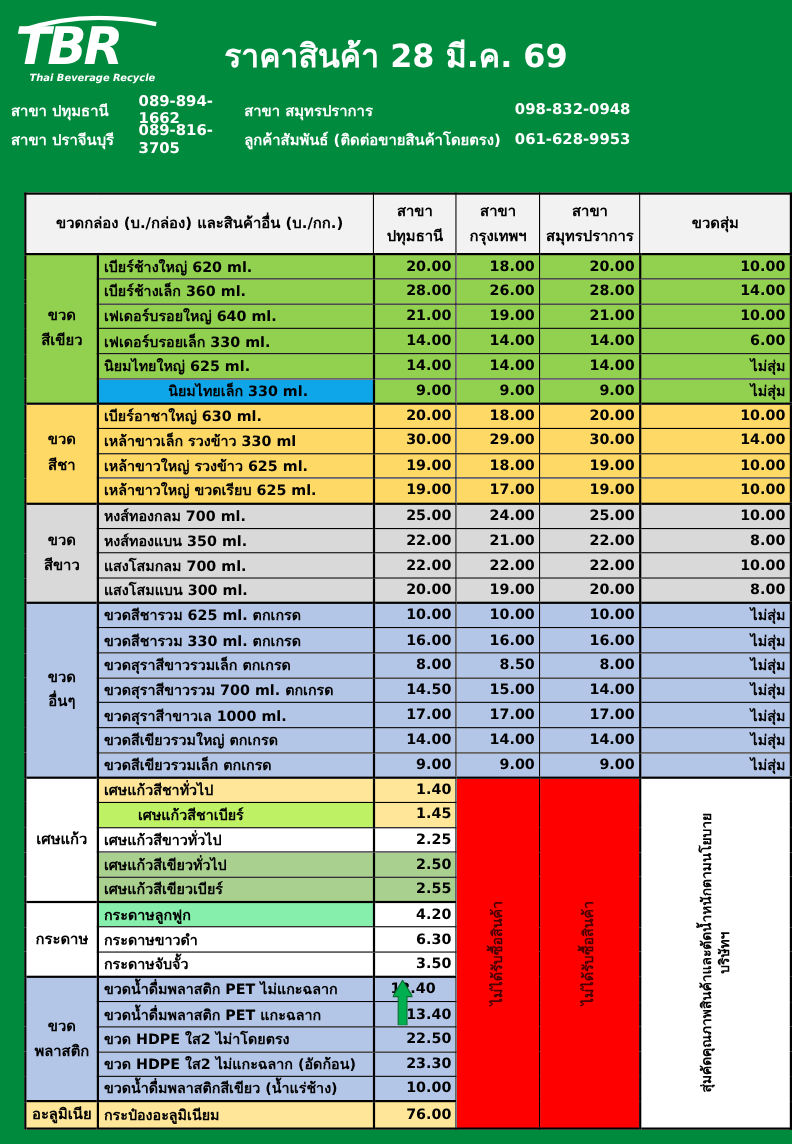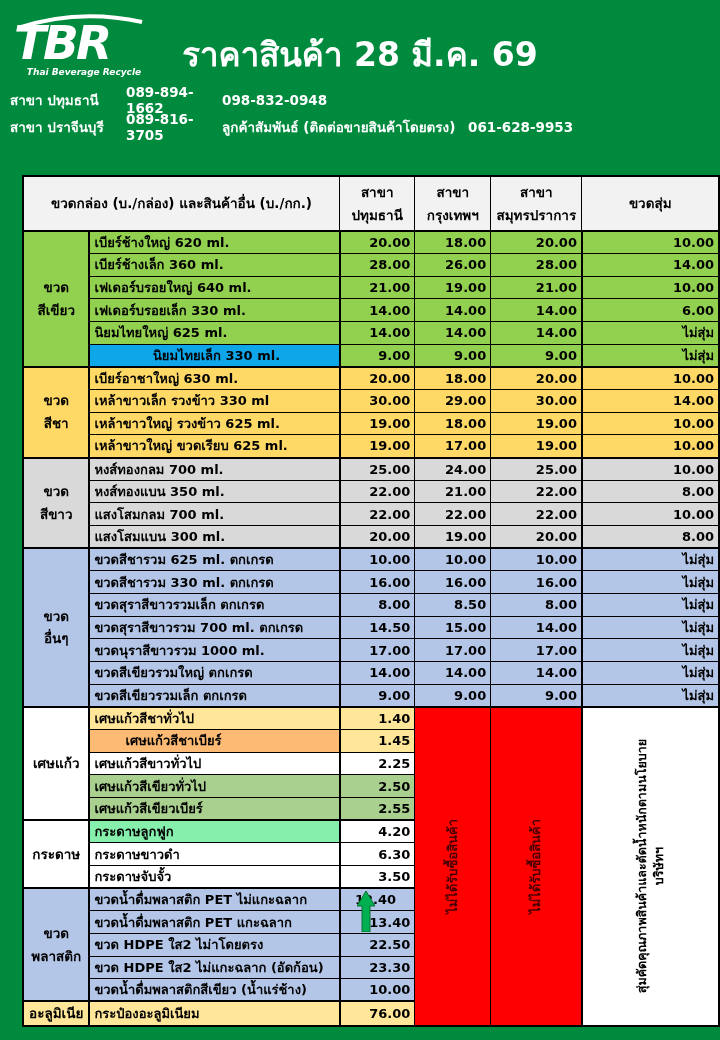--- a/index.html
+++ b/index.html
@@ -9,21 +9,21 @@
     background:#008A3E;
     font-family:"DejaVu Sans","Liberation Sans",sans-serif;
     font-weight:700; color:#000;
   }
 
   
   .logo { position:absolute; left:14px; top:12px; width:140px; color:#fff; }
   .logo-swoosh { position:absolute; left:2px; top:2px; }
   .logo-text { font-size:47px; font-style:italic; font-weight:900; letter-spacing:-3px; line-height:1.05; padding-top:6px; }
   .logo-tagline { font-size:9px; font-style:italic; font-weight:700; text-align:center; margin-top:0; }
-  .page-title { position:absolute; left:0; top:28px; width:720px; text-align:center; color:#fff; font-size:33px; }
+  .page-title { position:absolute; left:0; top:28px; width:720px; text-align:center; color:#fff; font-size:29px; }
 
   .contacts { position:absolute; left:10px; top:84px; width:704px; color:#fff; font-size:13.5px; }
   .contact-row { display:grid; grid-template-columns:110px 90px 240px auto; column-gap:6px; height:27px; align-items:center; }
 
   
   table { position:absolute; left:22px; top:175px; border-collapse:collapse; table-layout:fixed; background:#fff; border:2px solid #000; }
   td { border:1px solid #000; overflow:hidden; }
   thead td { height:55px; background:#F2F2F2; text-align:center; font-size:13.5px; border-bottom:2px solid #000; line-height:1.65; }
   tbody td { height:22.66px; font-size:13px; }
 
@@ -56,20 +56,21 @@
   <div class="logo-text">TBR</div>
   <div class="logo-tagline">Thai Beverage Recycle</div>
 </div>
 
 <div class="page-title">ราคาสินค้า 28 มี.ค. 69</div>
 
 <div class="contacts">
   <div class="contact-row">
     <span>สาขา ปทุมธานี</span>
     <span>089-894-1662</span>
+    <span>สาขา สมุทรปราการ</span>
     <span>098-832-0948</span>
   </div>
   <div class="contact-row">
     <span>สาขา ปราจีนบุรี</span>
     <span>089-816-3705</span>
     <span>ลูกค้าสัมพันธ์ (ติดต่อขายสินค้าโดยตรง)</span>
     <span>061-628-9953</span>
   </div>
 </div>
 
@@ -229,21 +230,21 @@
         <td class="num col-s" style="background: rgb(180, 198, 231);">ไม่สุ่ม</td>
       </tr>
       <tr>
         <td class="item" style="background: rgb(180, 198, 231);">ขวดสุราสีขาวรวม 700 ml. ตกเกรด</td>
         <td class="num col-p" style="background: rgb(180, 198, 231); margin-top: 17px;">14.50</td>
         <td class="num" style="background: rgb(180, 198, 231);">15.00</td>
         <td class="num" style="background: rgb(180, 198, 231);">14.00</td>
         <td class="num col-s" style="background: rgb(180, 198, 231);">ไม่สุ่ม</td>
       </tr>
       <tr>
-        <td class="item" style="background: rgb(180, 198, 231);">ขวดนุราสีขาวรวม 1000 ml.</td>
+        <td class="item" style="background: rgb(180, 198, 231);">ขวดสุราสีาขาวเล 1000 ml.</td>
         <td class="num col-p" style="background: rgb(180, 198, 231);">17.00</td>
         <td class="num" style="background: rgb(180, 198, 231);">17.00</td>
         <td class="num" style="background: rgb(180, 198, 231);">17.00</td>
         <td class="num col-s" style="background: rgb(180, 198, 231);">ไม่สุ่ม</td>
       </tr>
       <tr>
         <td class="item" style="background: rgb(180, 198, 231);">ขวดสีเขียวรวมใหญ่ ตกเกรด</td>
         <td class="num col-p" style="background: rgb(180, 198, 231);">14.00</td>
         <td class="num" style="background: rgb(180, 198, 231);">14.00</td>
         <td class="num" style="background: rgb(180, 198, 231);">14.00</td>
@@ -265,21 +266,21 @@
         </td>
         <td class="red-cell sec-top" rowspan="14">
           <div class="rot red-rot">ไม่ได้รับซื้อสินค้า</div>
         </td>
         <td class="note-cell sec-top" rowspan="14">
           <div class="rot note-rot">สุ่มคัดคุณภาพสินค้าและตัดน้ำหนักตามนโยบาย
 บริษัทฯ</div>
         </td>
       </tr>
       <tr>
-        <td class="item" style="background: #fdba74; padding-left: 35px;">เศษแก้วสีชาเบียร์</td>
+        <td class="item" style="background: #bef264; padding-left: 35px;">เศษแก้วสีชาเบียร์</td>
         <td class="num col-p" style="background: rgb(255, 230, 153);">1.45</td>
       </tr>
       <tr>
         <td class="item" style="background: rgb(255, 255, 255);">เศษแก้วสีขาวทั่วไป</td>
         <td class="num col-p" style="background: rgb(255, 255, 255);">2.25</td>
       </tr>
       <tr>
         <td class="item" style="background: rgb(169, 208, 142);">เศษแก้วสีเขียวทั่วไป</td>
         <td class="num col-p" style="background: rgb(169, 208, 142);">2.50</td>
       </tr>

